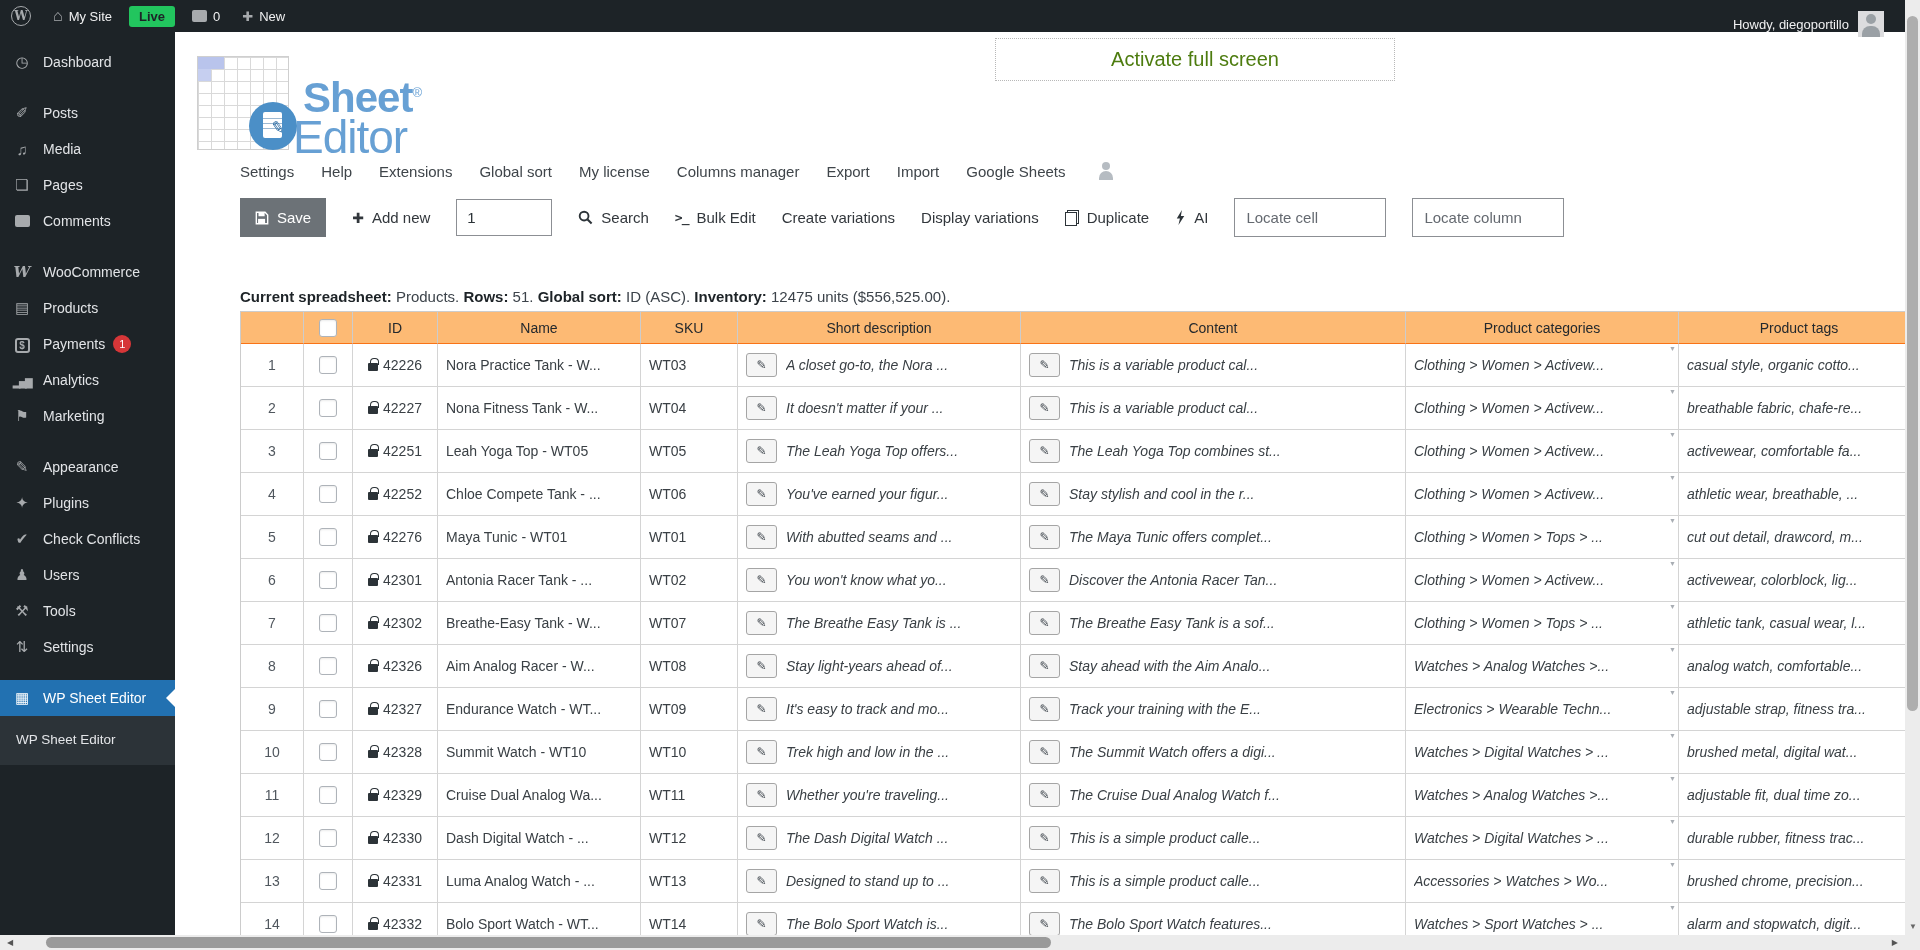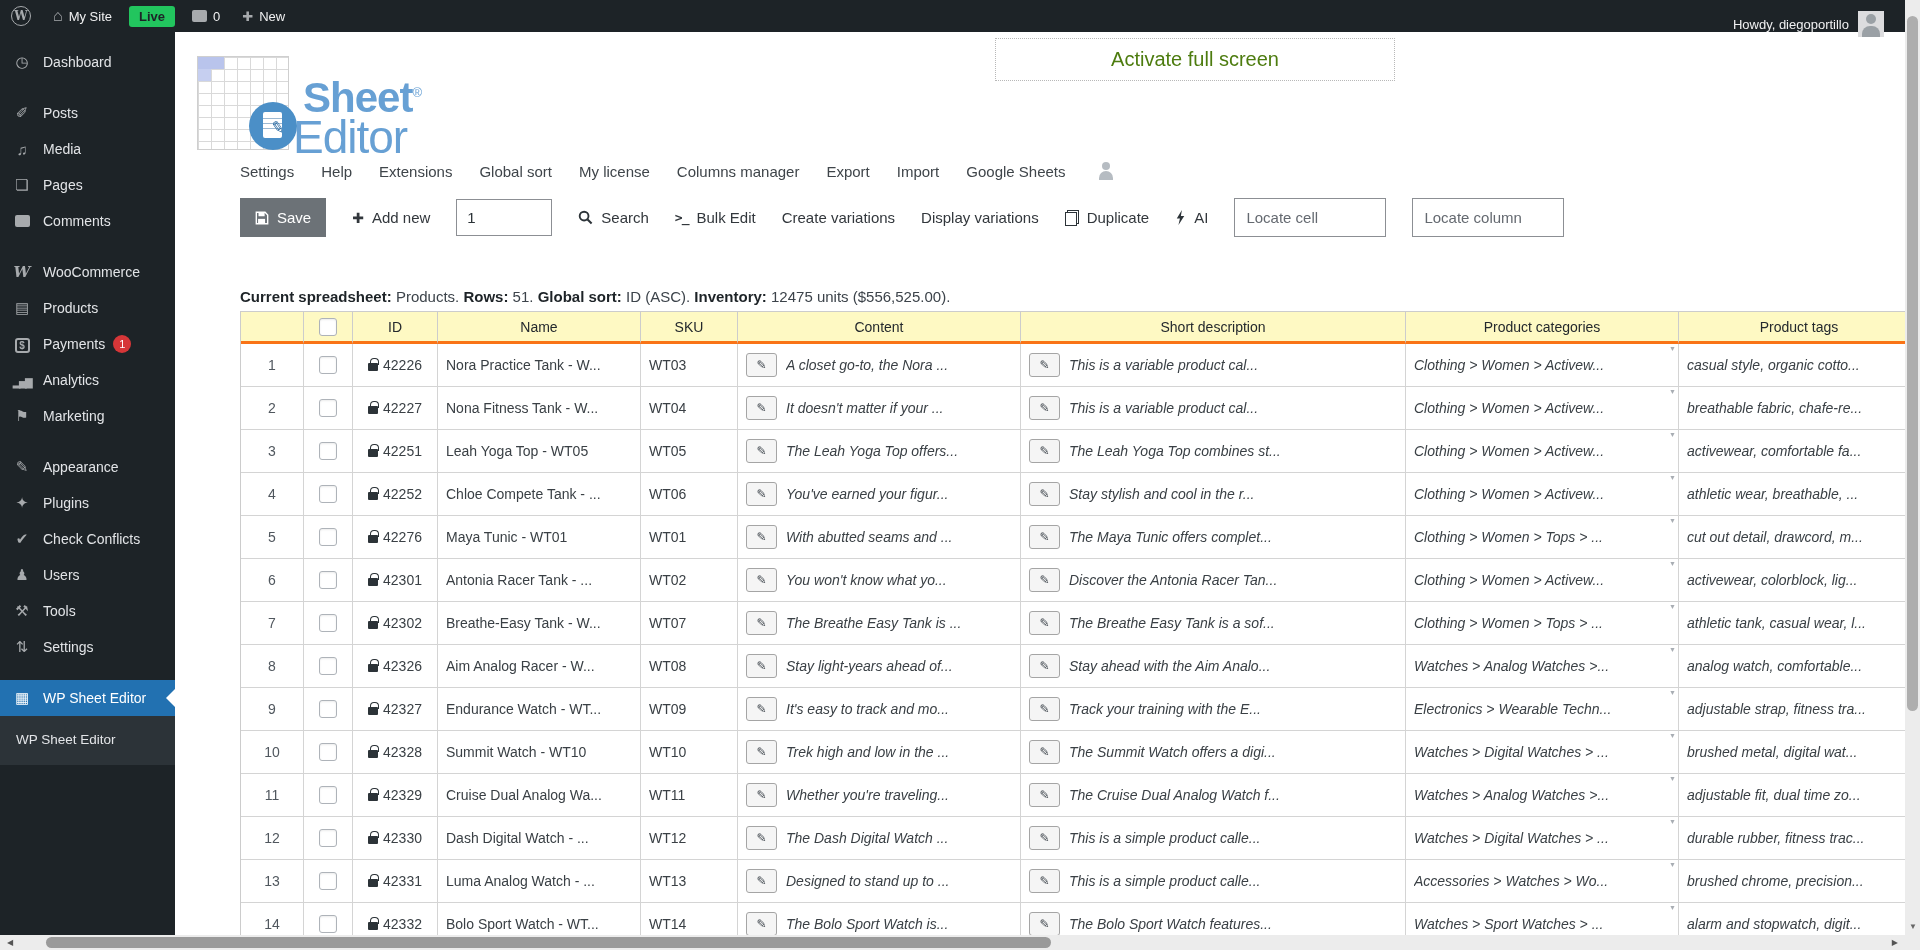--- a/index.html
+++ b/index.html
@@ -87,21 +87,21 @@
   .locate-input::placeholder { color:#646970; opacity:1; }
 
   
   .status { position:absolute; top:232px; left:65px; font-size:15px; color:#3c434a;margin-top:24px; }
   .status b { color:#1d2327; }
 
   
   .sheet { position:absolute; top:279px; left:65px; width:1681px; height:625px;
     border-top:1px solid #cccccc; border-left:1px solid #cccccc; overflow:hidden; }
   .hrow, .trow { display:grid; grid-template-columns:63px 49px 85px 203px 97px 283px 385px 273px 241px; }
-  .hcell { height:32px; background:#fef9c3; border-right:1px solid #cccccc; border-bottom:3px solid #f97316;
+  .hcell { height:32px; background:#fdba74; border-right:1px solid #cccccc; border-bottom:1px solid #f97316;
     display:flex; align-items:center; justify-content:center; font-size:14px; color:#24292d; }
   .trow { height:43px; }
   .cell { border-right:1px solid #d4d4d4; border-bottom:1px solid #d4d4d4; display:flex; align-items:center;
     padding:0 8px; font-size:14px; color:#3a4045; overflow:hidden; white-space:nowrap; background:#fff; position:relative; }
   .c-num { justify-content:center; color:#50575e; }
   .c-check { justify-content:center; }
   .checkbox { width:18px; height:18px; border:1px solid #aeb3b9; border-radius:3px; background:#fff;
     box-shadow:inset 0 1px 2px rgba(0,0,0,.08); cursor:pointer; }
   .c-id { justify-content:center; gap:5px; }
   .lock { position:relative; width:10px; height:8px; background:#2c3338; border-radius:1px; display:inline-block; margin-top:3px; }
@@ -343,22 +343,22 @@
 
   <div class="sheet">
     <div class="hrow">
       <div class="hcell"></div>
       <div class="hcell">
           <span class="checkbox"></span>
         </div>
       <div class="hcell">ID</div>
       <div class="hcell">Name</div>
       <div class="hcell">SKU</div>
+      <div class="hcell">Short description</div>
       <div class="hcell">Content</div>
-      <div class="hcell">Short description</div>
       <div class="hcell">Product categories</div>
       <div class="hcell">Product tags</div>
     </div>
 
       <div class="trow">
         <div class="cell c-num">1</div>
         <div class="cell c-check">
           <span class="checkbox"></span>
         </div>
         <div class="cell c-id">

